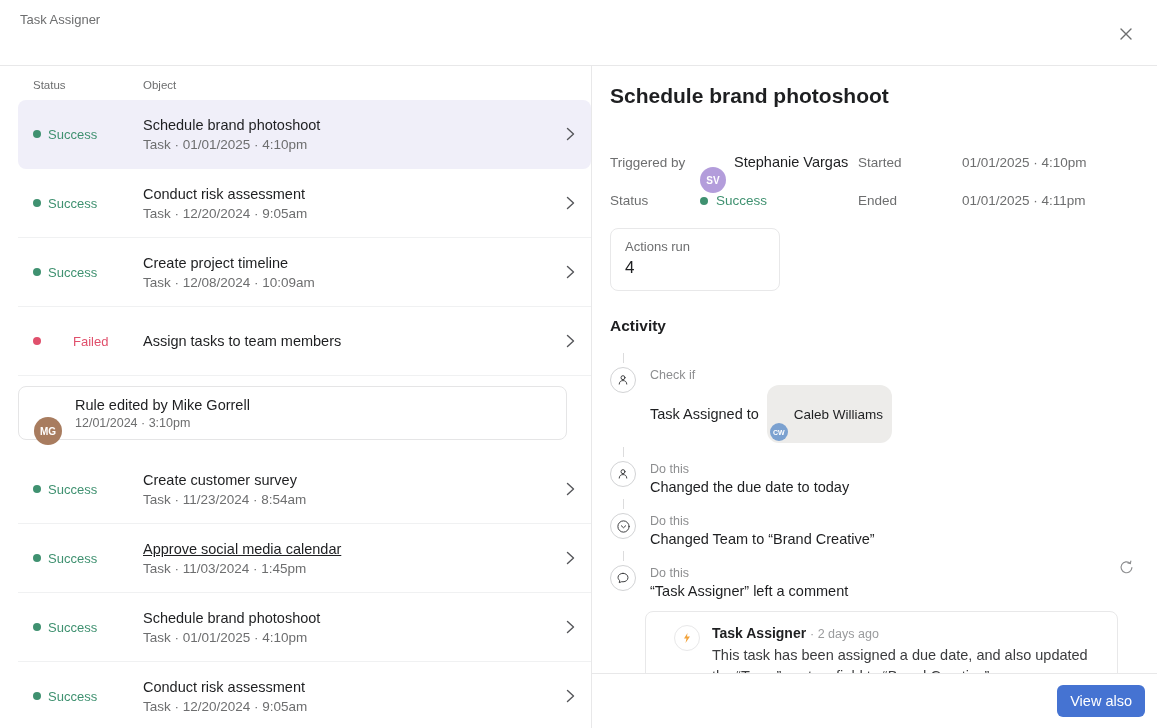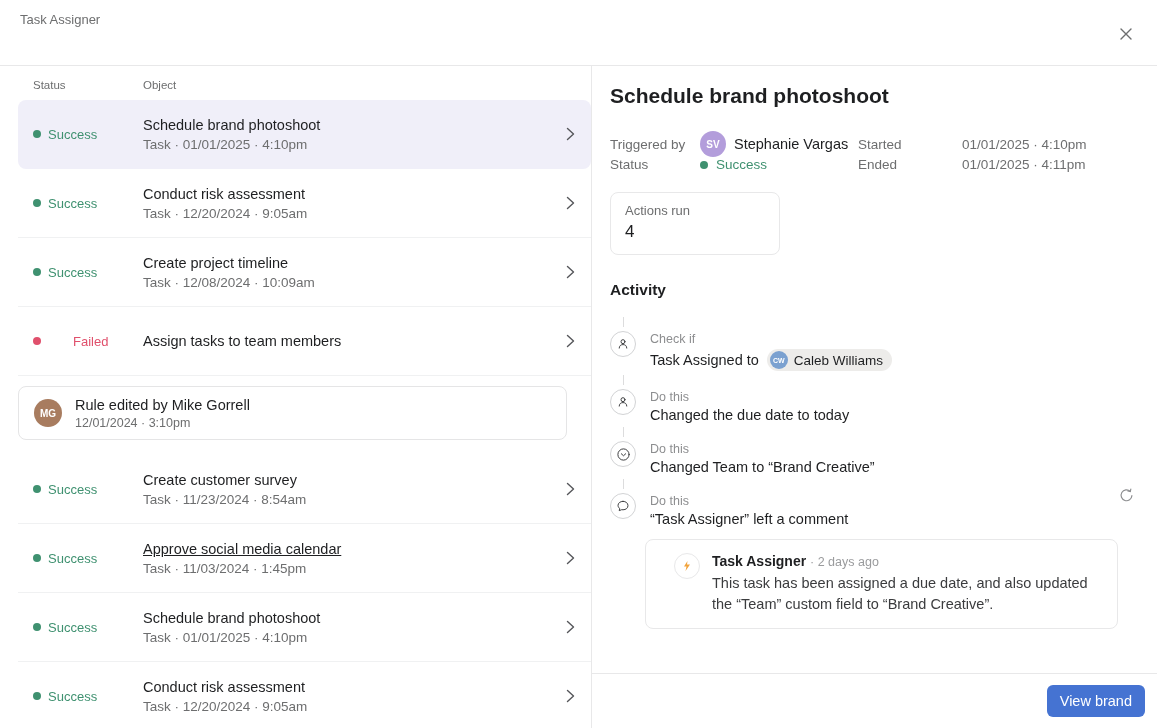--- a/index.html
+++ b/index.html
@@ -41,21 +41,21 @@
   .obj .sub{font-size:13.5px;color:var(--muted);}
   .chev{position:absolute;right:16px;top:50%;transform:translateY(-50%);color:#55565a;}
 
   .edit-card{margin:10px 24px 15px 18px;height:54px;border:1px solid #e5e5e6;border-radius:8px;
     display:flex;align-items:center;padding-left:15px;gap:13px;background:#fff;}
   .edit-card .etext{display:flex;flex-direction:column;gap:3px;}
   .edit-card .l1{font-size:14.5px;}
   .edit-card .l2{font-size:12.5px;color:var(--muted);}
 
   .avatar{border-radius:50%;display:inline-flex;align-items:center;justify-content:center;
-    color:#fff;font-weight:700;flex:0 0 auto;}
+    color:#fff;font-weight:700;flex:0 0 auto;margin-top:36px;}
   .av-mg{width:28px;height:28px;background:#a87c5f;font-size:10px;}
   .av-sv{width:26px;height:26px;background:#b39ddb;font-size:10px;}
   .av-cw{width:18px;height:18px;background:#7ba1d0;font-size:7px;}
 
   
   .d-title{font-size:21px;font-weight:600;line-height:26px;margin-bottom:22px;}
   .meta{display:grid;grid-template-columns:90px 158px 104px 1fr;align-items:center;}
   .mlabel{font-size:13.5px;color:var(--muted);}
   .mval{font-size:14.5px;display:flex;align-items:center;gap:8px;}
   .mval.gray{font-size:13.5px;color:var(--muted);}
@@ -349,18 +349,18 @@
               <span class="author">Task Assigner</span>
               <span class="ago">· 2 days ago</span>
             </div>
             <div class="comment-text">This task has been assigned a due date, and also updated the “Team” custom field to “Brand Creative”.</div>
           </div>
         </div>
 
       </div>
 
       <div class="d-footer">
-        <button class="view-task-btn">View brand</button>
+        <button class="view-task-btn">View also</button>
       </div>
     </section>
 
   </div>
 </div>
 
 </body></html>

